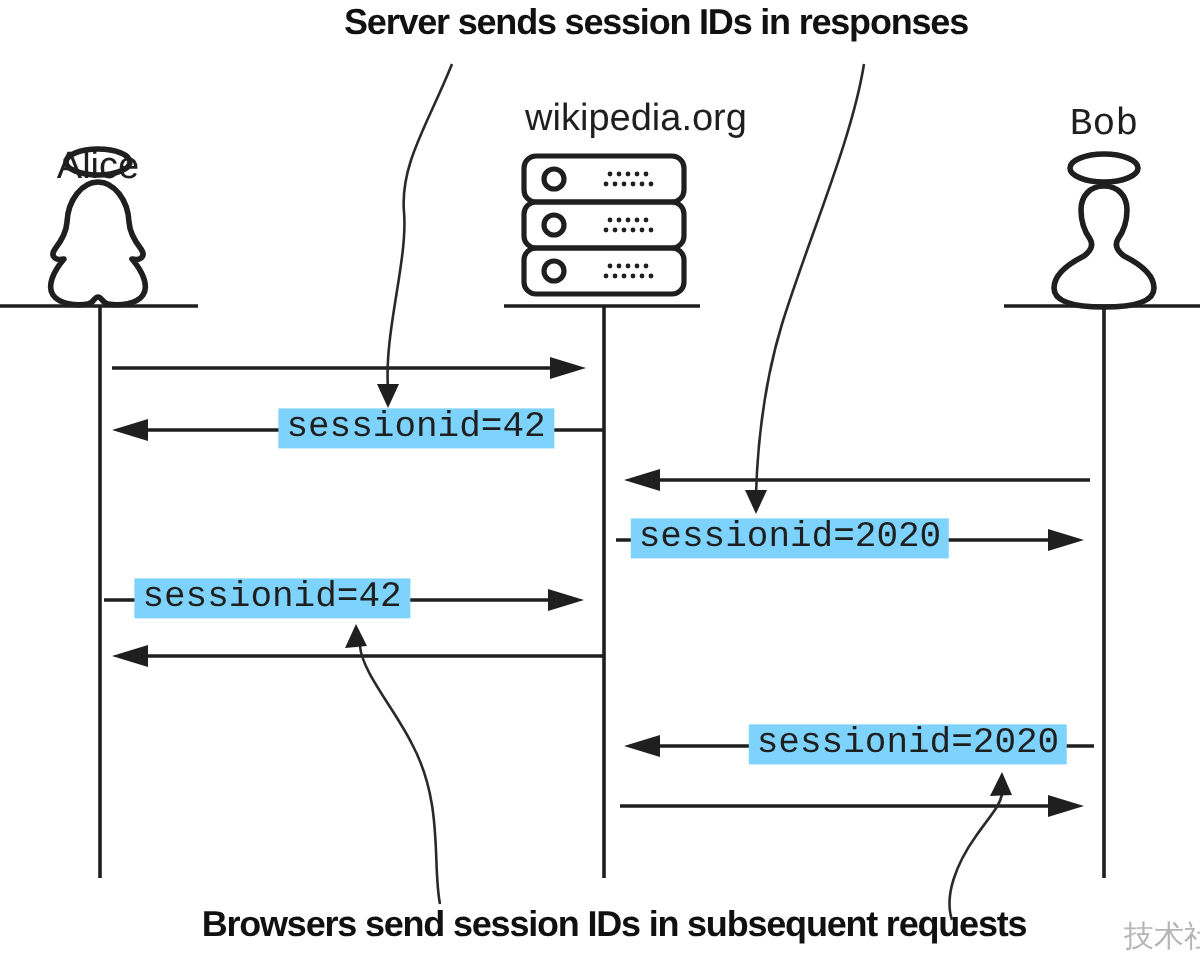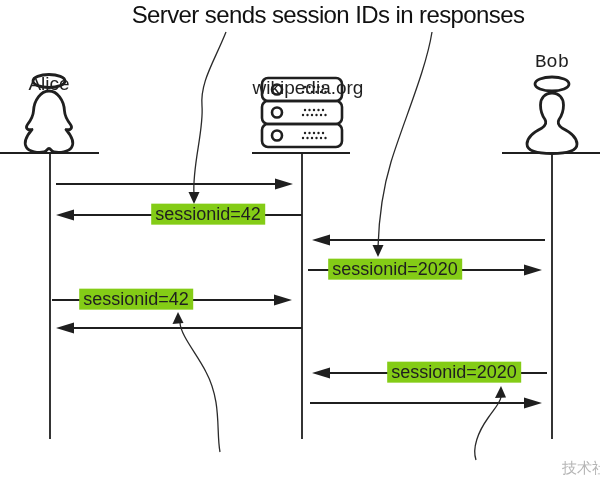--- a/index.html
+++ b/index.html
@@ -3,31 +3,31 @@
 <meta charset="utf-8">
 <style>
   html,body{margin:0;padding:0;background:#fff;}
   #stage{
     position:relative;width:600px;height:481px;background:#ffffff;
     font-family:"Liberation Sans","DejaVu Sans",sans-serif;color:#1f1f1f;
     overflow:hidden;
   }
   svg{position:absolute;left:0;top:0;}
   .title{
-    position:absolute;font-weight:normal;font-size:24px;letter-spacing:-0.6px;
+    position:absolute;font-weight:bold;font-size:18px;letter-spacing:-0.6px;
     white-space:nowrap;transform:translateX(-50%);color:#111;z-index:3;
   }
   .actor-label{
     position:absolute;font-size:19px;white-space:nowrap;
     transform:translateX(-50%);color:#1f1f1f;z-index:2;
   }
   .msg-label{
     position:absolute;font-size:18px;white-space:nowrap;
-    transform:translate(-50%,-54%);background:#84cc16;padding:0 4px;
-    color:#1f1f1f;z-index:2;
+    transform:translate(-50%,-54%);background:#7dd3fc;padding:0 4px;
+    color:#1f1f1f;z-index:2;font-family:Liberation Mono, monospace;
   }
   .watermark{
     position:absolute;font-size:15px;color:#b5b5b5;white-space:nowrap;
     z-index:1;font-family:"DejaVu Sans",sans-serif;
   }
 </style>
 </head>
 <body>
 
 <div id="stage">
@@ -141,23 +141,24 @@
     </g>
     <g fill="#1f1f1f">
       <polygon points="194,204 188.5,192 199.5,192"></polygon>
       <polygon points="378,257 372.5,245 383.5,245"></polygon>
       <polygon points="178,312 172.5,324 183.5,323"></polygon>
       <polygon points="501,386 495,398 506,397.5"></polygon>
     </g>
   </svg>
 
   <div class="title" style="left:328px;top:1px;">Server sends session IDs in responses</div>
+  <div class="title" style="left:307px;top:452px;">Browsers send session IDs in subsequent requests</div>
 
   <div class="actor-label" style="left:49px;top:51px;margin-top:22px;">Alice</div>
-  <div class="actor-label" style="left:308px;top:49px;margin-top:28px;">wikipedia.org</div>
+  <div class="actor-label" style="left:318px;top:49px;">wikipedia.org</div>
   <div class="actor-label" style="left:552px;top:51px;font-family:Liberation Mono, monospace;">Bob</div>
 
   <div class="msg-label" style="left:208px;top:215px;">sessionid=42</div>
   <div class="msg-label" style="left:395px;top:270px;">sessionid=2020</div>
   <div class="msg-label" style="left:136px;top:300px;">sessionid=42</div>
   <div class="msg-label" style="left:454px;top:373px;">sessionid=2020</div>
 
   <div class="watermark" style="left:562px;top:459px;">技术社区</div>
 
 </div>

